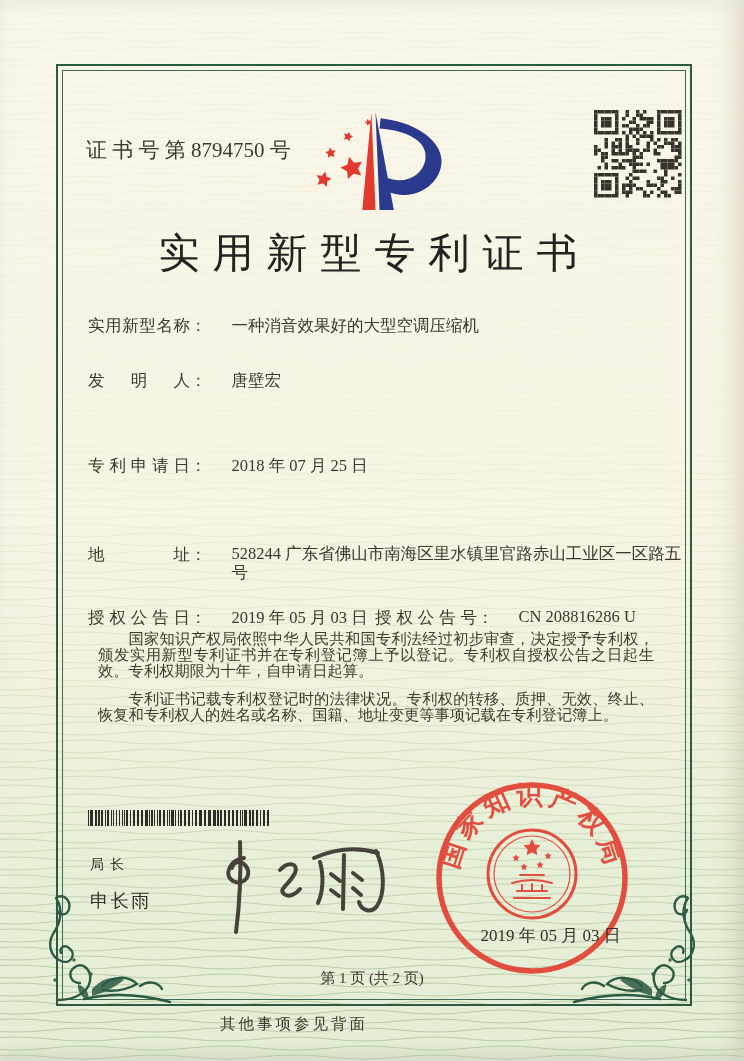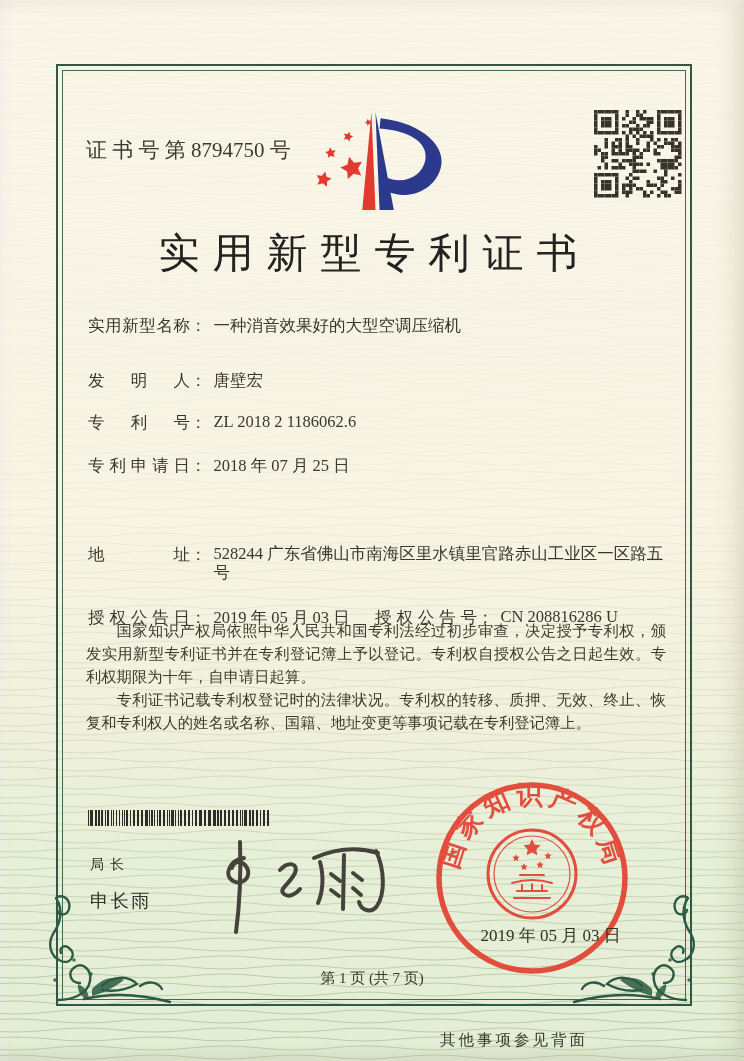--- a/index.html
+++ b/index.html
@@ -11,33 +11,33 @@
   }
   #waves{position:absolute;left:0;top:0;pointer-events:none;}
   .frame-outer{position:absolute;left:56px;top:64px;width:632px;height:938px;border:2px solid #2d5a45;}
   .frame-inner{position:absolute;left:4px;top:4px;right:4px;bottom:4px;border:1px solid #3c6b53;}
   .abs{position:absolute;}
   .cert-no{left:86px;top:136px;font-size:21px;color:#3a382f;}
   .title{left:0;top:226px;width:744px;text-align:center;font-size:41px;letter-spacing:13px;padding-left:5px;box-sizing:border-box;color:#232220;}
   .frow{left:88px;font-size:16.5px;color:#3a372e;white-space:nowrap;}
   .flabel{display:inline-block;width:102px;text-align:justify;text-align-last:justify;vertical-align:top;}
   .fcolon{vertical-align:top;}
-  .fvalue{margin-left:7px;vertical-align:top;white-space:normal;display:inline-block;}
+  .fvalue{margin-left:25px;vertical-align:top;white-space:normal;display:inline-block;}
   .addr .fvalue{width:462px;line-height:19px;}
   .grant2{position:absolute;left:287px;top:0;white-space:nowrap;}
   .paras{left:86px;top:619px;width:580px;}
-  .paras p{margin:0;font-size:15.3px;line-height:23px;color:#3e3a30;text-align:justify;text-indent:2em;font-family:Liberation Serif, serif;}
+  .paras p{margin:12px;font-size:15.3px;line-height:16px;color:#3e3a30;text-align:justify;text-indent:2em;font-family:Liberation Serif, serif;}
   #barcode{left:88px;top:810px;}
   .director-title{left:90px;top:856px;font-size:14px;letter-spacing:6px;color:#33312b;}
   .director-name{left:90px;top:888px;font-size:18.5px;letter-spacing:2px;color:#33312b;text-align:right;}
   #signature{left:192px;top:832px;}
   #seal{left:432px;top:778px;}
   .seal-date{left:458px;top:924px;width:185px;text-align:center;font-size:17px;color:#33302a;white-space:nowrap;}
   .page-info{left:0;top:969px;width:744px;text-align:center;font-size:15px;color:#3a372e;}
-  .back-note{left:0;top:1014px;width:588px;text-align:right;font-size:15.5px;letter-spacing:3px;color:#3b3a31;margin-top:16px;}
+  .back-note{left:0;top:1014px;width:588px;text-align:center;font-size:15.5px;letter-spacing:3px;color:#3b3a31;}
   #qr{left:594px;top:110px;}
   #logo{left:293px;top:103px;}
   .corner{position:absolute;width:130px;height:118px;}
   .corner.left{left:44px;top:890px;}
   .corner.right{left:570px;top:890px;transform:scaleX(-1);}
 </style>
 </head>
 <body>
 
 <div class="page">
@@ -515,23 +515,20 @@
   </svg>
 
   <div class="abs title">实用新型专利证书</div>
 
   <div class="abs frow" style="top:315px">
     <span class="flabel">实用新型名称</span><span class="fcolon">：</span><span class="fvalue">一种消音效果好的大型空调压缩机</span>
   </div>
   <div class="abs frow" style="top:370px">
     <span class="flabel">发明人</span><span class="fcolon">：</span><span class="fvalue">唐壁宏</span>
   </div>
-  <div class="abs frow" style="top:412px">
-    <span class="flabel">专利号</span><span class="fcolon">：</span><span class="fvalue">ZL 2018 2 1186062.6</span>
-  </div>
   <div class="abs frow" style="top:455px">
     <span class="flabel">专利申请日</span><span class="fcolon">：</span><span class="fvalue">2018 年 07 月 25 日</span>
   </div>
   <div class="abs frow addr" style="top:544px">
     <span class="flabel">地址</span><span class="fcolon">：</span><span class="fvalue">528244 广东省佛山市南海区里水镇里官路赤山工业区一区路五号</span>
   </div>
   <div class="abs frow" style="top:607px">
     <span class="flabel">授权公告日</span><span class="fcolon">：</span><span class="fvalue">2019 年 05 月 03 日</span>
     <span class="grant2">
       <span class="flabel">授权公告号</span><span class="fcolon">：</span><span class="fvalue">CN 208816286 U</span>
@@ -638,16 +635,16 @@
         <path d="M82 120 H118"></path>
         <path d="M85 113 H115"></path>
         <path d="M80 105 Q100 99 120 105"></path>
         <path d="M88 97 H112"></path>
         <path d="M90 107 V113 M100 106 V113 M110 107 V113"></path>
       </g>
     </g>
   </svg>
   <div class="abs seal-date">2019 年 05 月 03 日</div>
 
-  <div class="abs page-info">第 1 页 (共 7 页)</div>
+  <div class="abs page-info">第 1 页 (共 2 页)</div>
   <div class="abs back-note">其他事项参见背面</div>
 
 </div>
 
 </body></html>

